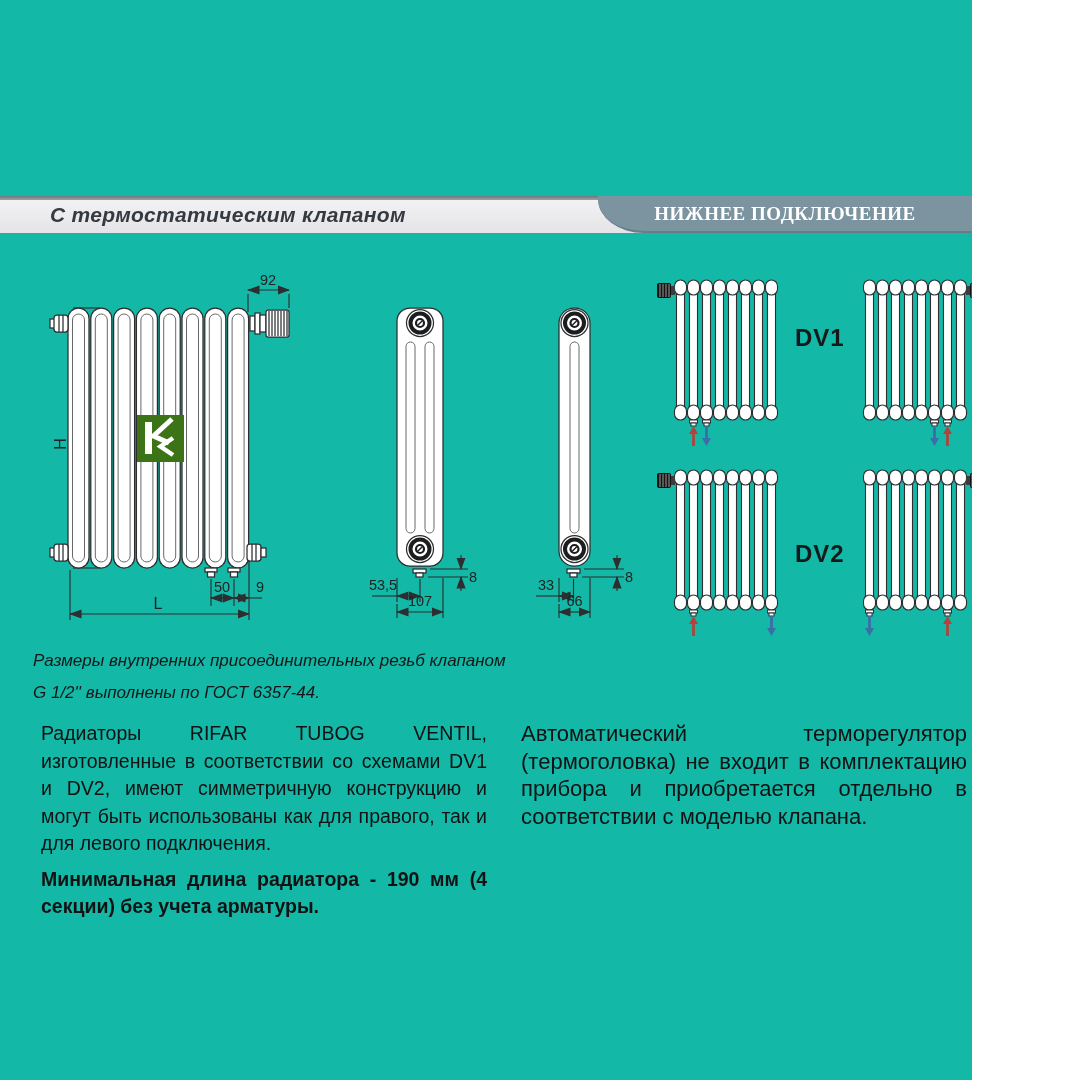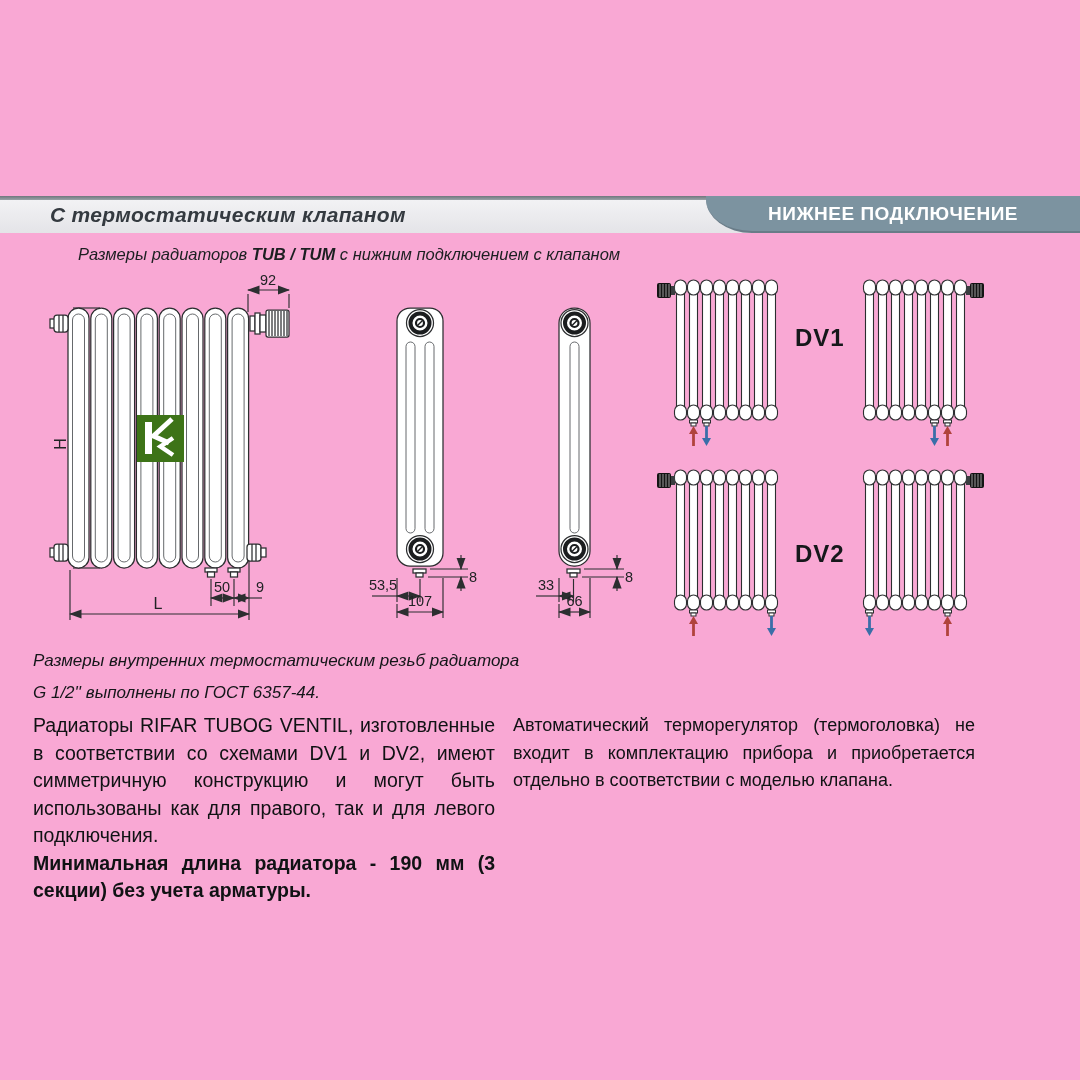--- a/index.html
+++ b/index.html
@@ -1,49 +1,49 @@
 <!DOCTYPE html>
 <html><head>
 <meta charset="utf-8">
 <style>
   html,body{margin:0;padding:0;background:#fff;}
-  .page{position:relative;width:1080px;height:1080px;background:#f9a8d4;overflow:hidden;
+  .page{position:relative;width:972px;height:1080px;background:#14b8a6;overflow:hidden;
         font-family:"Liberation Sans",sans-serif;color:#17191b;}
   
   .topline{position:absolute;left:0;top:196px;width:1080px;height:4px;
            background:linear-gradient(#6f777d,#9ba2a7);}
   .bar{position:absolute;left:0;top:200px;width:1080px;height:33px;
        background:linear-gradient(#f2f2f4,#e4e4e8);}
   .bar-title{position:absolute;left:50px;top:203px;font-style:italic;font-weight:700;
              font-size:21px;color:#343a40;letter-spacing:.3px;}
   .tab{position:absolute;top:196px;right:0;width:374px;height:37px;background:#7c93a0;
        border-bottom-left-radius:46px 34px;box-sizing:border-box;
        border-bottom:2px solid #697c88;display:flex;align-items:center;justify-content:center;}
-  .tab span{color:#fff;font-weight:700;font-size:19px;letter-spacing:.5px;}
+  .tab span{color:#fff;font-weight:700;font-size:19px;letter-spacing:.5px;font-family:Liberation Serif, serif;}
   
   .subtitle{position:absolute;left:78px;top:245px;font-style:italic;font-size:16.5px;color:#1c1f21;}
   
   .svgabs{position:absolute;}
   .dim{stroke:#2c2e30;stroke-width:1.15;fill:none;}
   .body-ln{stroke:#2c2e30;stroke-width:1.25;fill:#fff;}
   .thin{stroke:#55585b;stroke-width:.9;fill:none;}
   .dt{font-size:14.5px;fill:#212325;font-family:"Liberation Sans",sans-serif;}
   .dtb{font-size:16px;fill:#212325;font-family:"Liberation Sans",sans-serif;}
   
   .logo-box{position:absolute;left:137px;top:415px;width:47px;height:47px;background:#3d7317;}
   
   .dvlabel{position:absolute;font-weight:700;font-size:24px;color:#16181b;letter-spacing:1px;}
   
   .note{position:absolute;left:33px;top:645px;font-style:italic;font-size:17px;
         line-height:32px;color:#141619;}
   .colL{position:absolute;left:33px;top:712px;width:462px;font-size:19.5px;line-height:27.5px;
         text-align:justify;color:#101214;}
-  .colR{position:absolute;left:513px;top:712px;width:462px;font-size:18px;line-height:27.5px;
+  .colR{position:absolute;left:513px;top:712px;width:462px;font-size:22px;line-height:27.5px;
         text-align:justify;color:#101214;}
-  .colL p,.colR p{margin:0;}
+  .colL p,.colR p{margin:8px;}
   .bold{font-weight:700;}
 </style>
 </head>
 <body>
 
 <div class="page">
 
   <svg width="0" height="0" style="position:absolute">
     <defs>
       <marker id="mA" markerWidth="11" markerHeight="8" refX="10" refY="4" orient="auto-start-reverse">
@@ -52,21 +52,20 @@
     </defs>
   </svg>
 
   <div class="topline"></div>
   <div class="bar"></div>
   <div class="bar-title">С термостатическим клапаном</div>
   <div class="tab" style="background: rgb(124, 147, 160);">
     <span>НИЖНЕЕ ПОДКЛЮЧЕНИЕ</span>
   </div>
 
-  <div class="subtitle"><span>Размеры радиаторов </span><b>TUB / TUM</b><span> с нижним подключением с клапаном</span></div>
 
   <svg class="svgabs" style="left:30px;top:268px" width="285" height="365" viewBox="0 0 285 365">
 
     <line class="dim" x1="43" y1="40" x2="70" y2="40"></line>
     <line class="dim" x1="43" y1="300" x2="70" y2="300"></line>
     <line class="dim" x1="49" y1="40" x2="49" y2="300" marker-start="url(#mA)" marker-end="url(#mA)"></line>
     <text class="dtb" x="36" y="176" text-anchor="middle" transform="rotate(-90 36 176)">H</text>
 
     <g class="body-ln">
       <rect x="38.0" y="40" width="21" height="260" rx="10.5"></rect>
@@ -399,25 +398,25 @@
         <rect x="22" y="147" width="5" height="3" fill="#fff" stroke="#2c2e30" stroke-width="1"></rect>
         <line x1="24.5" y1="150" x2="24.5" y2="163" stroke="#3a6ea8" stroke-width="2.8"></line>
         <path d="M20,162 L29,162 L24.5,170 z" fill="#3a6ea8"></path>
         <rect x="98.5" y="144" width="8" height="3" fill="#fff" stroke="#2c2e30" stroke-width="1"></rect>
         <rect x="100" y="147" width="5" height="3" fill="#fff" stroke="#2c2e30" stroke-width="1"></rect>
         <line x1="102.5" y1="170" x2="102.5" y2="157" stroke="#b0433c" stroke-width="2.8"></line>
         <path d="M98,158 L107,158 L102.5,150 z" fill="#b0433c"></path>
       </svg></div>
 
   <div class="note">
-    <div>Размеры внутренних термостатическим резьб радиатора</div>
+    <div>Размеры внутренних присоединительных резьб клапаном</div>
     <div>G 1/2'' выполнены по ГОСТ 6357-44.</div>
   </div>
 
   <div class="colL">
     <p>Радиаторы RIFAR TUBOG VENTIL, изготовленные в соответствии со схемами DV1 и DV2, имеют симметричную конструкцию и могут быть использованы как для правого, так и для левого подключения.</p>
-    <p class="bold">Минимальная длина радиатора - 190 мм (3 секции) без учета арматуры.</p>
+    <p class="bold">Минимальная длина радиатора - 190 мм (4 секции) без учета арматуры.</p>
   </div>
   <div class="colR">
     <p>Автоматический терморегулятор (термоголовка) не входит в комплектацию прибора и приобретается отдельно в соответствии с моделью клапана.</p>
   </div>
 
 </div>
 
 </body></html>

